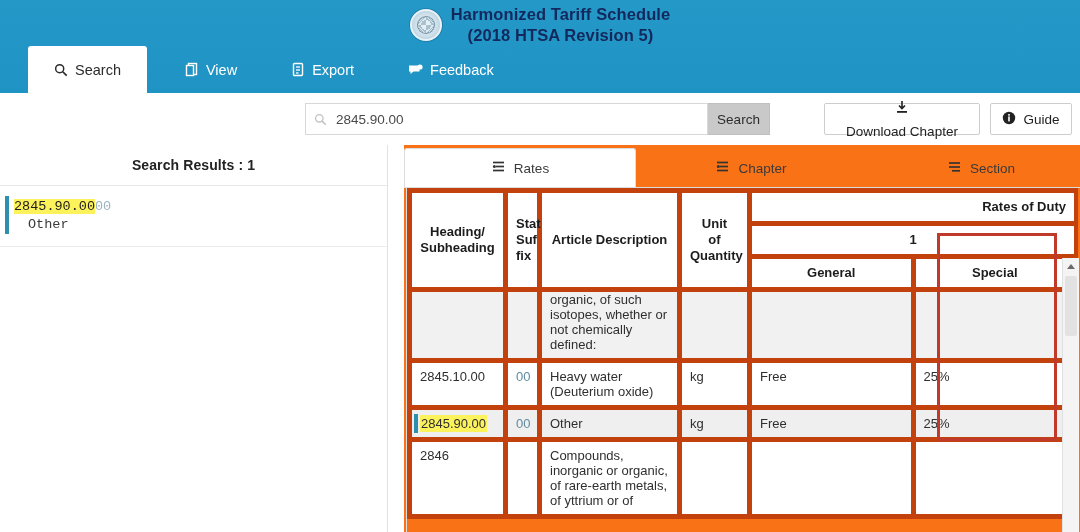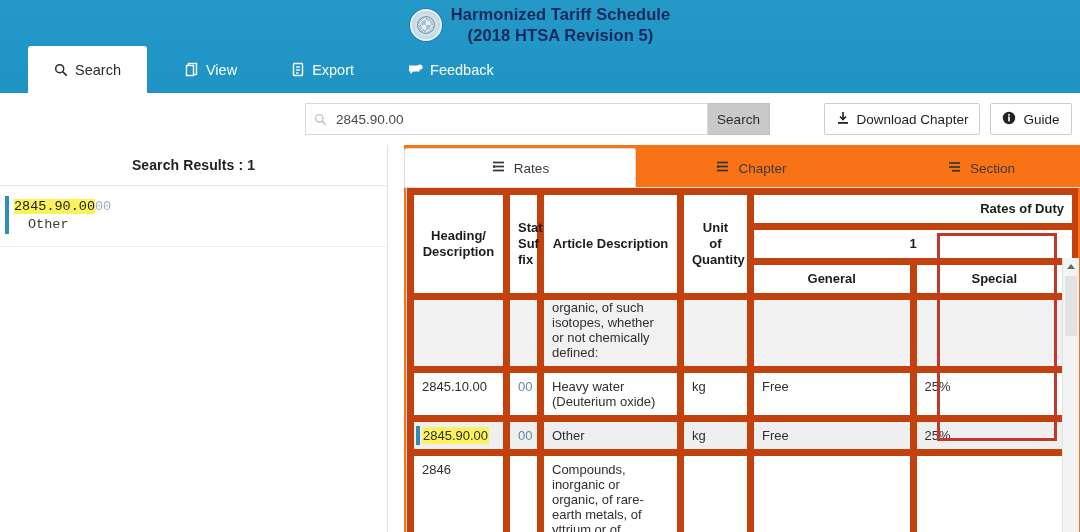--- a/index.html
+++ b/index.html
@@ -110,21 +110,21 @@
   }
   .hdr-btn {
     position: absolute; top: 10px;
     height: 32px;
     border: 1px solid #cdcdcd; background: #fff;
     display: flex; align-items: center; justify-content: center; gap: 7px;
     font-size: 13.5px; color: #222;
     cursor: pointer;
     border-radius: 2px;
   }
-  #btn-download { left: 824px; width: 156px; }
+  #btn-download { left: 824px; width: 156px; flex-direction: column; }
   #btn-guide    { left: 990px; width: 82px; }
 
   
   .results {
     position: absolute; left: 0; top: 145px;
     width: 388px; height: 387px;
     background: #fff;
     border-right: 1px solid #e2e2e2;
   }
   .results-title {
@@ -190,21 +190,21 @@
     border-left: 1px solid #dcdcdc;
   }
   table.rates {
     width: 672px;
     border-collapse: collapse;
     table-layout: fixed;
     font-size: 13px;
     color: #2f2f2f;
   }
   table.rates th, table.rates td {
-    border: 7px solid #c2410c;
+    border: 5px solid #c2410c;
     vertical-align: top;
     padding: 6px 8px;
   }
   table.rates thead th {
     background: #fff;
     font-weight: bold;
     text-align: center;
     vertical-align: middle;
     color: #1c1c1c;
     font-size: 13px;
@@ -405,21 +405,21 @@
     </div>
   </div>
   <div class="subtabs-underline"></div>
 
   <div class="tablewrap">
     <table class="rates">
       <thead>
         <tr>
           <th class="c-heading" rowspan="3">
             <span>Heading/</span><br>
-            <span>Description</span>
+            <span>Subheading</span>
           </th>
           <th class="c-stat" rowspan="3">
             <span>Stat</span><br>
             <span>Suf</span><br>
             <span>fix</span>
           </th>
           <th class="c-desc" rowspan="3">Article Description</th>
           <th class="c-unit" rowspan="3">
             <span>Unit</span><br>
             <span>of</span><br>

